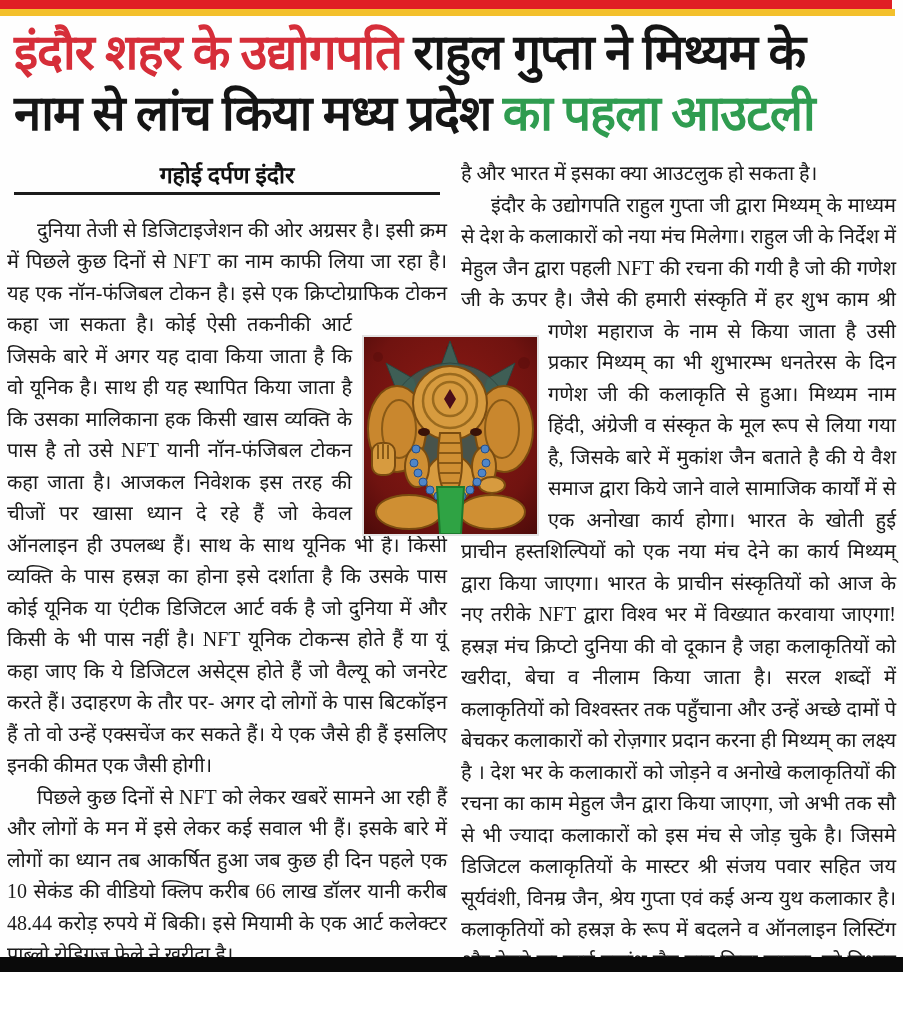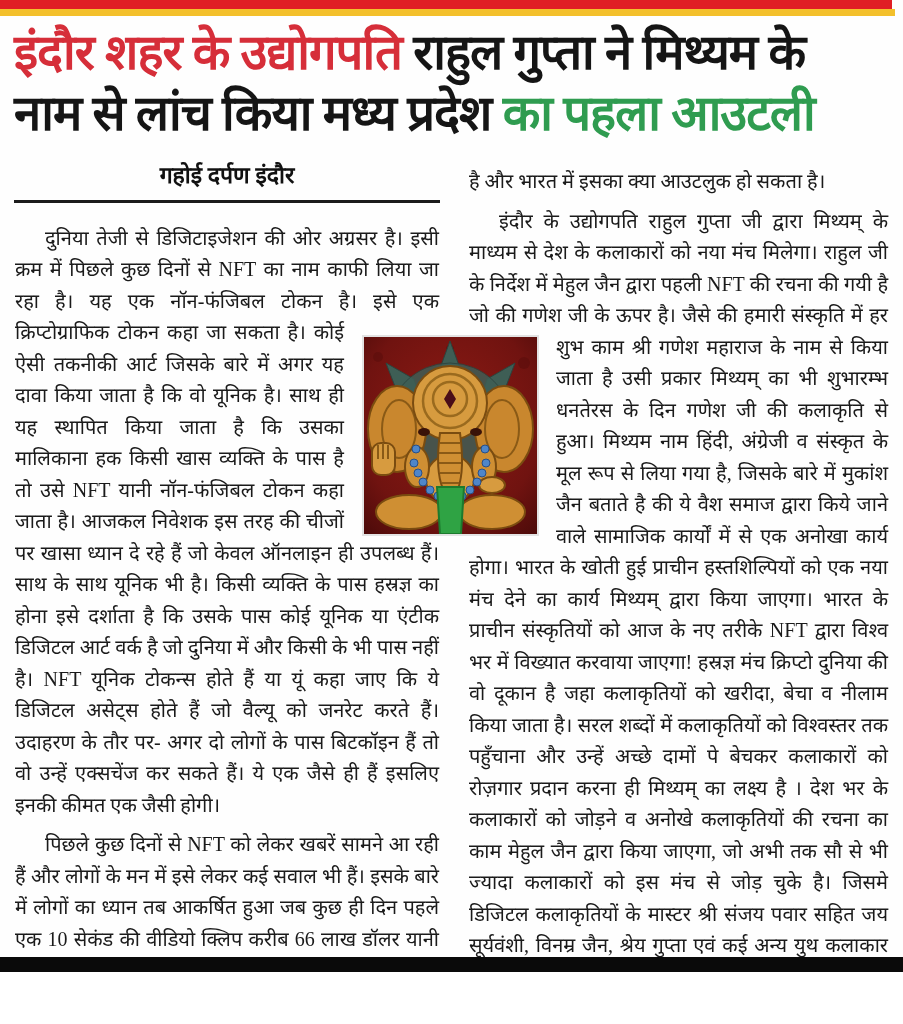--- a/index.html
+++ b/index.html
@@ -27,25 +27,25 @@
   .content {
     display:flex; gap:14px; padding:0 7px; margin-top:14px;
     color:#1a1a1a;
   }
   .col { font-size:20px; line-height:31.5px; text-align:justify; }
   .col-left  { width:440px; }
   .col-right { width:435px; }
 
   .byline-wrap {
     text-align:center; font-weight:bold; font-size:23px;
-    padding:2px 0 8px 0; color:#111;
+    padding:2px 0 0 0; color:#111;
   }
   .byline-rule { border-bottom:3px solid #1c1c1c; width:97%; margin:0 auto 20px auto; }
 
-  .para { margin:8px; }
+  .para { margin:0; }
   .para.indent { text-indent:30px; }
 
   
   .img-spacer-right { float:right; width:86px; height:200px; margin-left:9px; }
   .img-spacer-left  { float:left;  width:78px; height:205px; margin-right:9px; }
 
   
   .ganesha {
     position:absolute; left:364px; top:337px; width:173px; height:197px;
     box-shadow:0 0 0 2px #e3e3e3;

